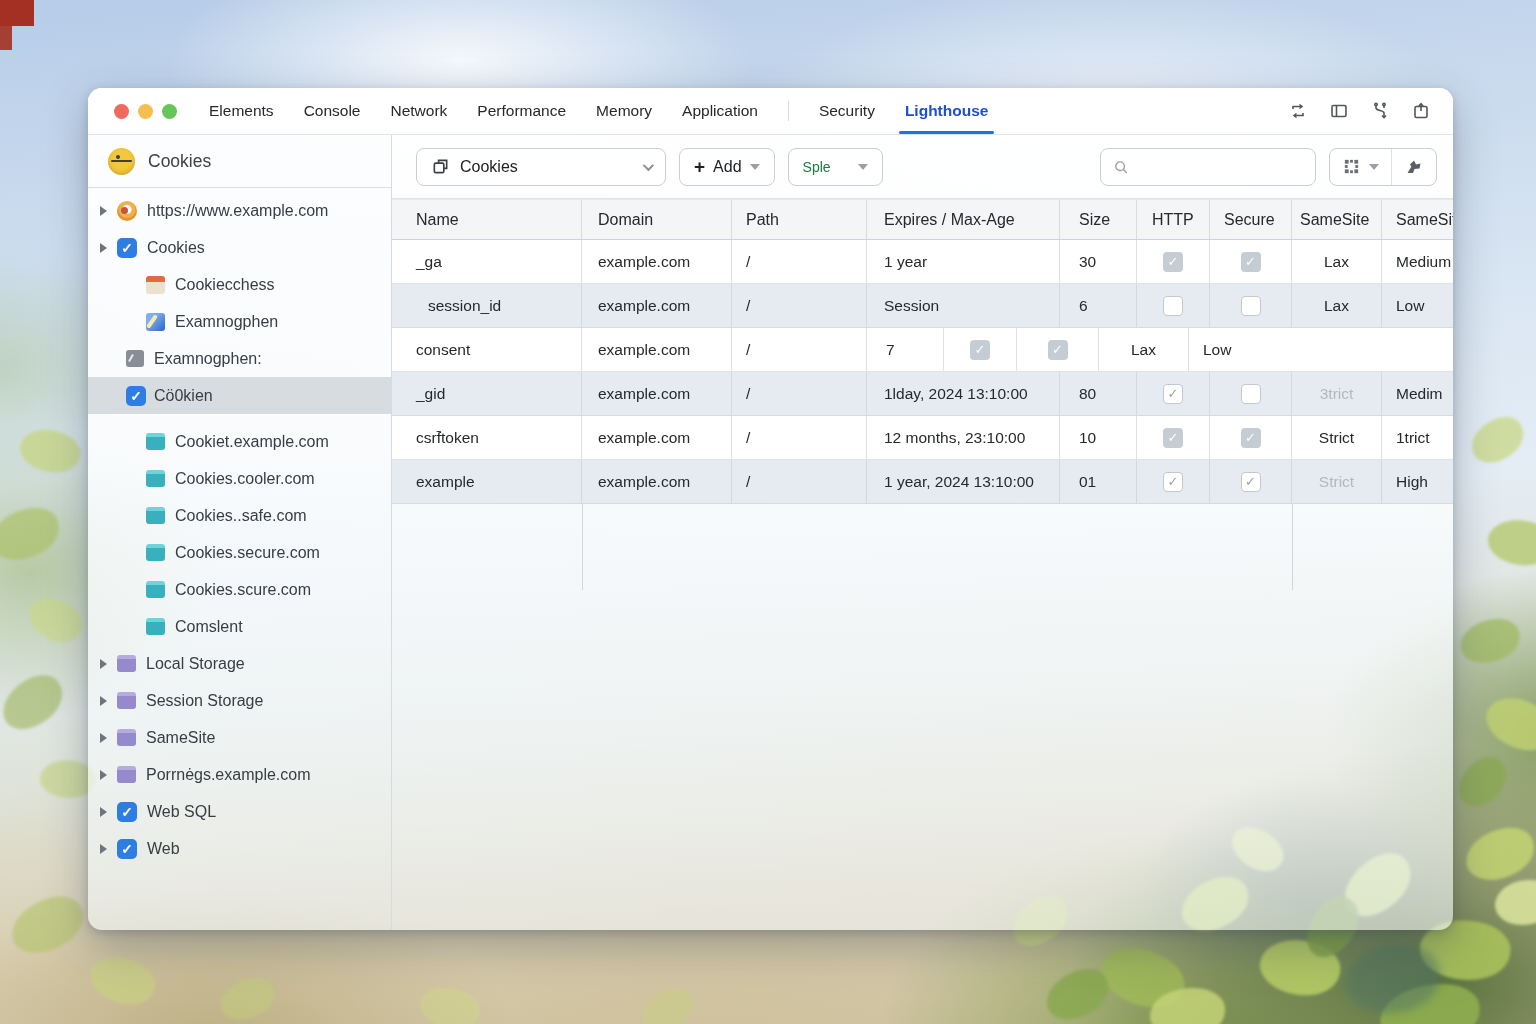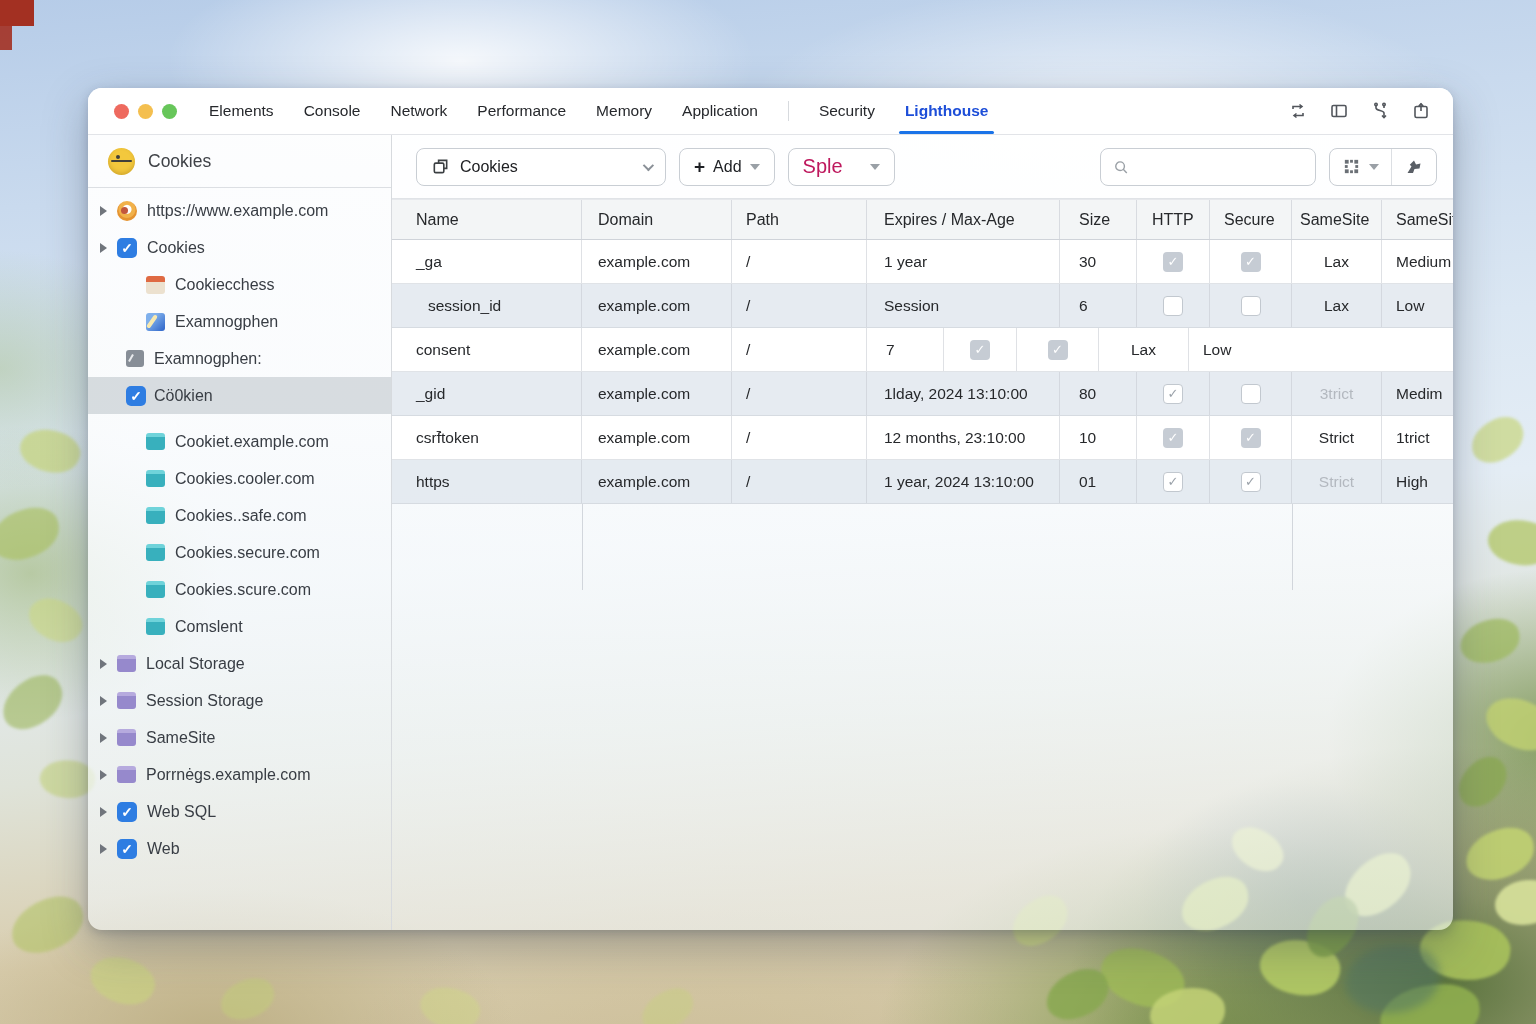--- a/index.html
+++ b/index.html
@@ -76,21 +76,21 @@
   
   .main { flex:1; position:relative; }
   .toolbar { height:64px; display:flex; align-items:center; gap:13px; padding:0 16px 0 24px; border-bottom:1px solid #e0e3e7; background:rgba(255,255,255,.55); }
   .ctl { height:38px; background:#fff; border:1px solid #c9ced4; border-radius:8px; display:flex; align-items:center; }
   .storage-select { width:250px; padding:0 14px; gap:10px; }
   .storage-select .lbl { font-size:16px; color:#202124; }
   .chev { width:8px; height:8px; border-right:2px solid #8a9097; border-bottom:2px solid #8a9097; transform:rotate(45deg) translateY(-2px); margin-left:auto; }
   .add-btn { padding:0 14px; gap:8px; font-size:16px; color:#1d1f23; }
   .plus { font-size:19px; font-weight:bold; }
   .caret { width:0; height:0; border-left:5px solid transparent; border-right:5px solid transparent; border-top:6px solid #9aa0a6; }
-  .sple-btn { padding:0 14px; gap:27px; font-size:20px; color:#be185d; }
+  .sple-btn { padding:0 14px; gap:27px; font-size:14px; color:#15803d; }
   .spacer { flex:1; }
   .search { width:216px; gap:8px; padding:0 12px; }
   .search input { border:none; outline:none; width:100%; font-size:15px; background:transparent; color:#202124; }
   .btn-group { display:flex; border:1px solid #c9ced4; border-radius:8px; background:#fff; height:38px; overflow:hidden; }
   .bg-btn { display:flex; align-items:center; gap:8px; padding:0 12px; }
   .bg-btn + .bg-btn { border-left:1px solid #dcdfe3; }
 
   
   .thead { display:flex; height:41px; background:rgba(242,244,246,.95); border-bottom:1px solid #cfd3d9; border-top:1px solid #e6e8ec; }
   .th { display:flex; align-items:center; font-size:16px; color:#26282b; padding-left:14px; border-right:1px solid #d8dbe0; overflow:hidden; white-space:nowrap; }
@@ -429,21 +429,21 @@
           <div class="td c-http">
               <span class="cb cb-checked-filled"></span>
             </div>
           <div class="td c-secure">
               <span class="cb cb-checked-filled"></span>
             </div>
           <div class="td c-ss">Strict</div>
           <div class="td c-pr">1trict</div>
         </div>
         <div class="tr alt">
-          <div class="td c-name">https</div>
+          <div class="td c-name">example</div>
           <div class="td c-domain">example.com</div>
           <div class="td c-path">/</div>
           <div class="td c-exp">1 year, 2024 13:10:00</div>
           <div class="td c-size">01</div>
           <div class="td c-http">
               <span class="cb cb-checked-outline"></span>
             </div>
           <div class="td c-secure">
               <span class="cb cb-checked-outline"></span>
             </div>

